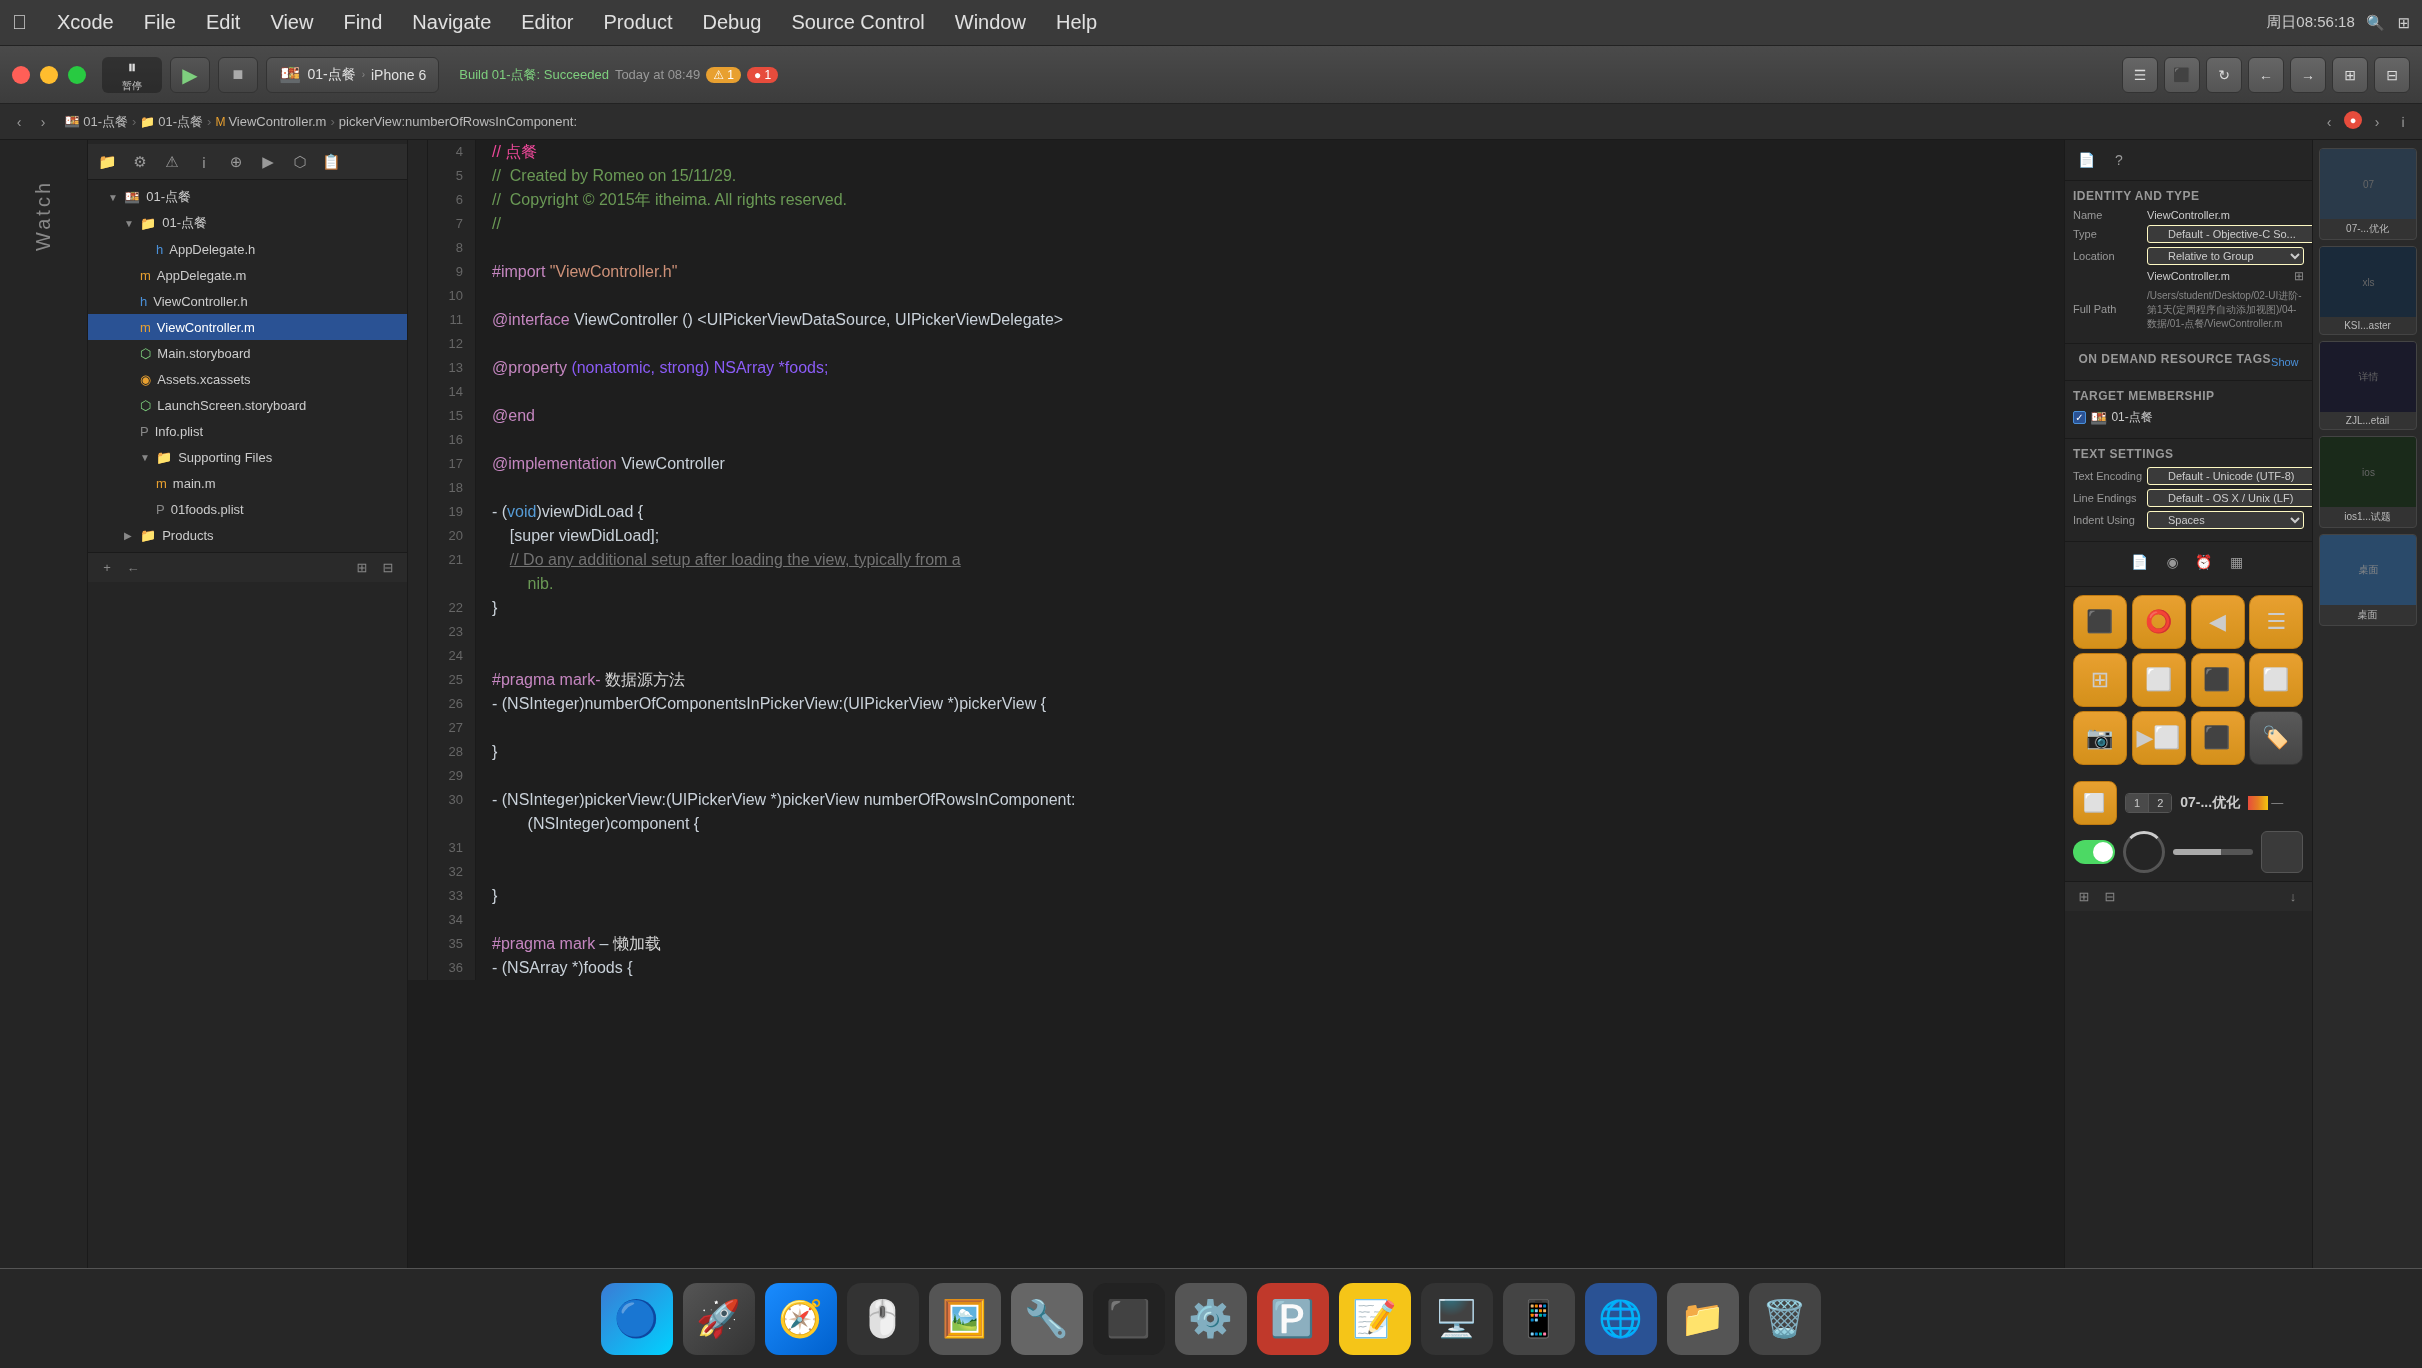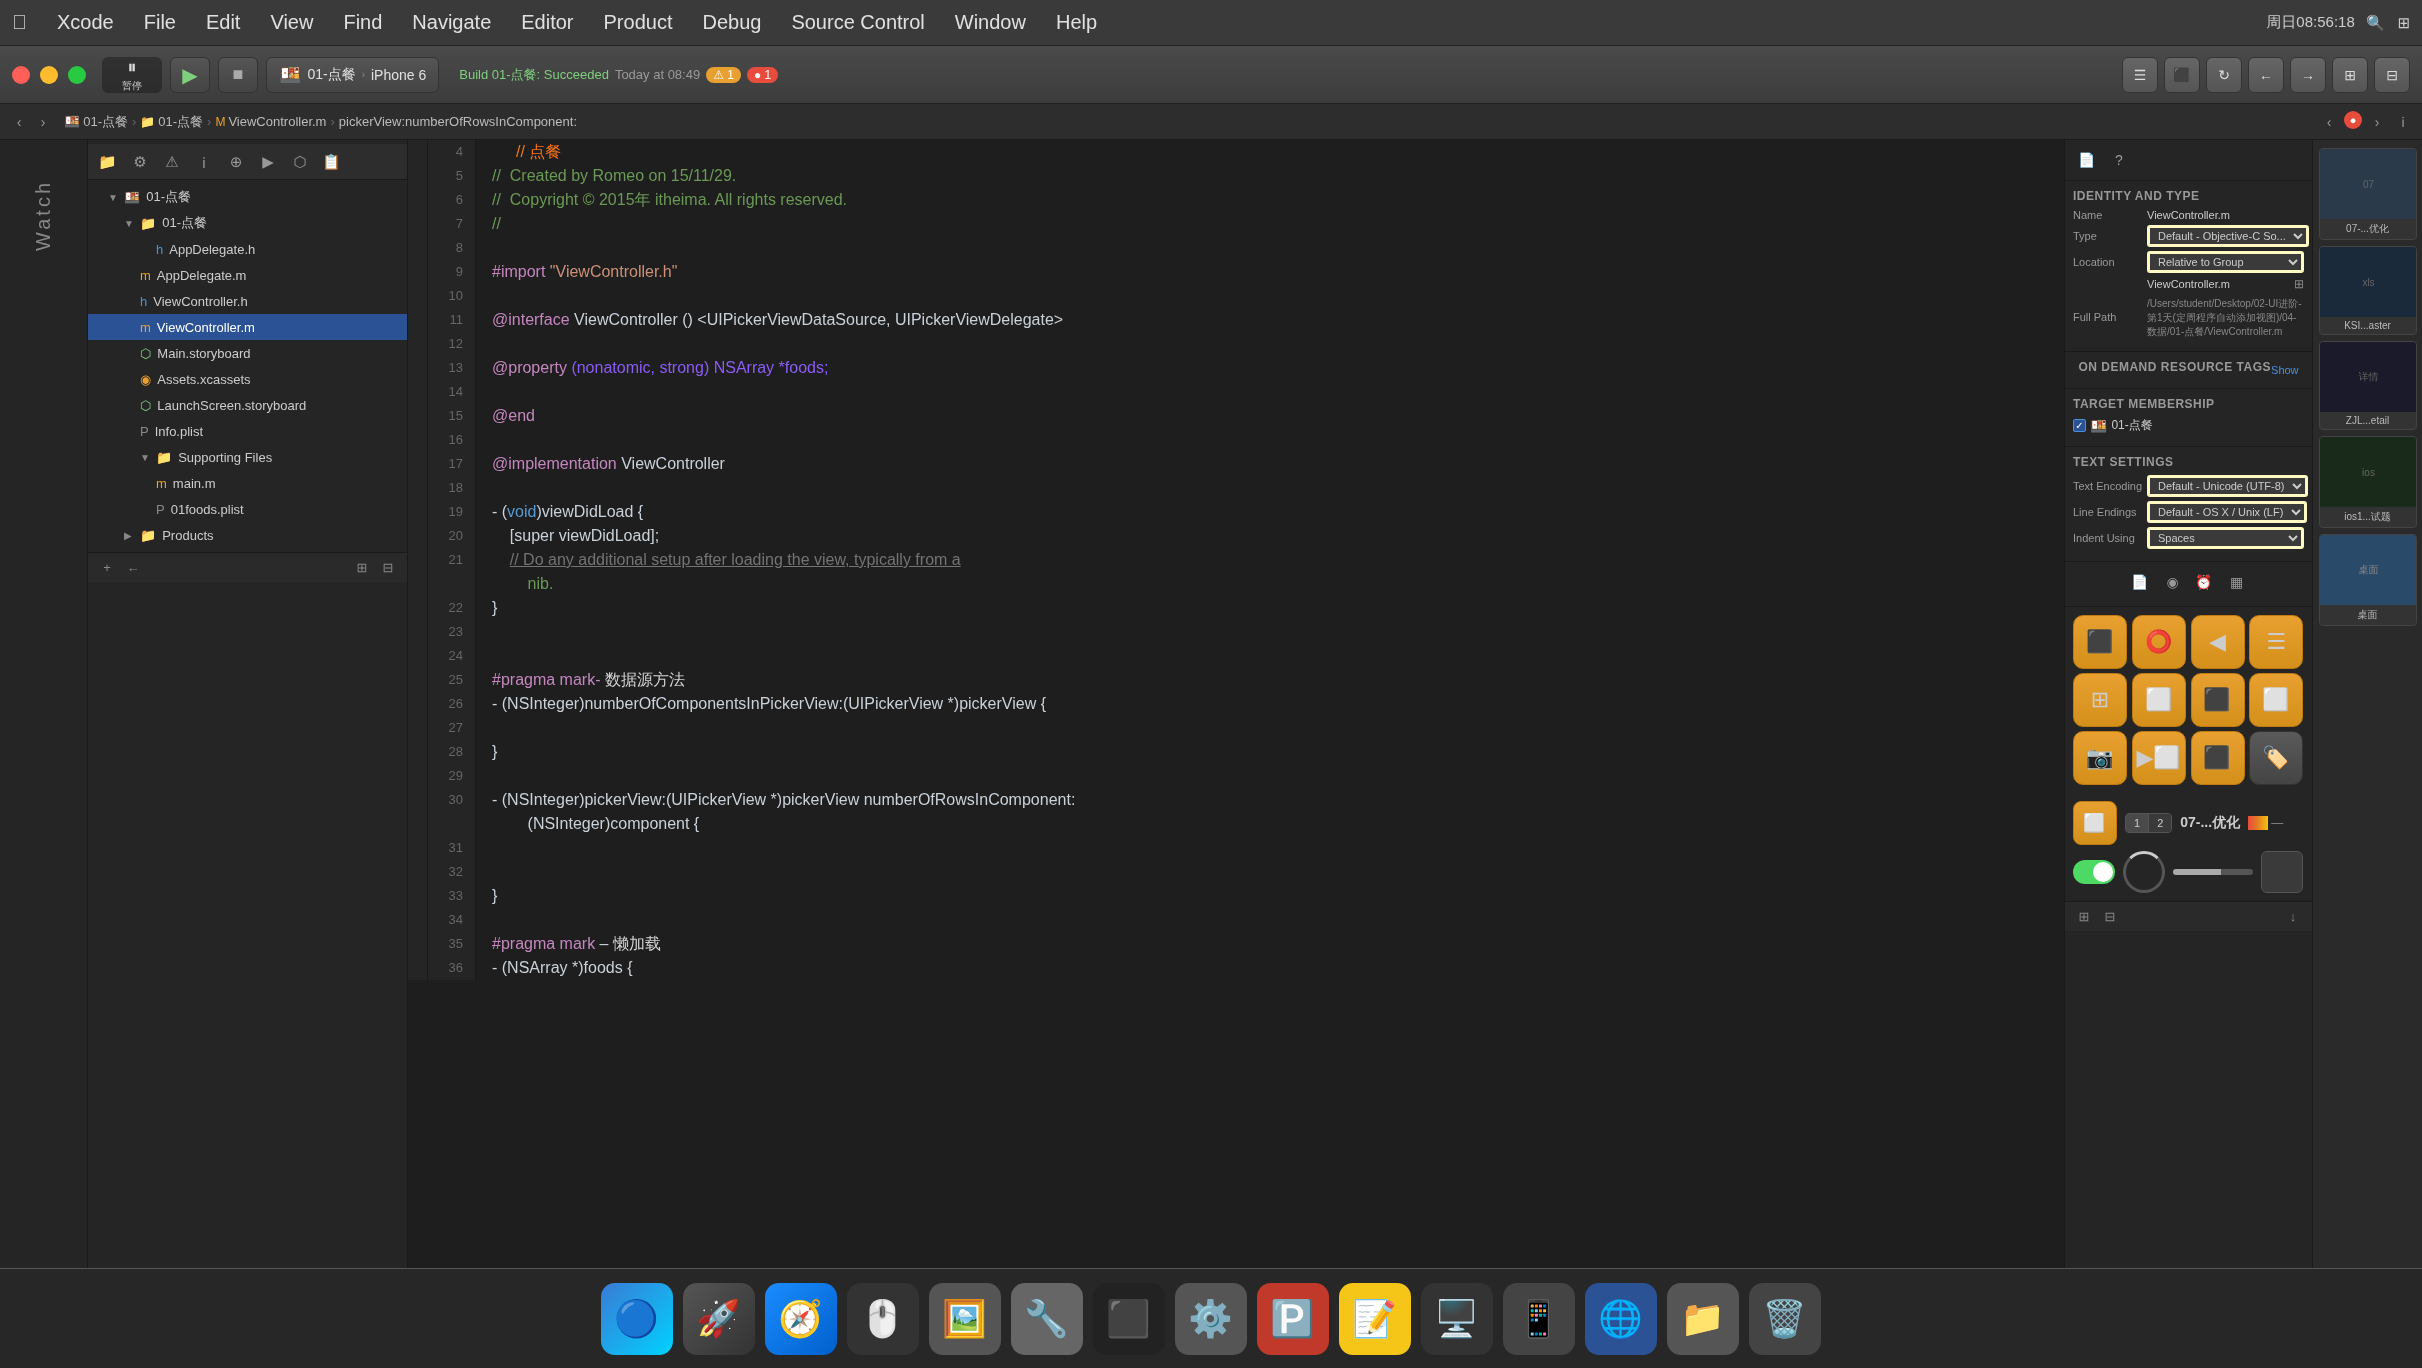--- a/index.html
+++ b/index.html
@@ -269,25 +269,25 @@
       min-width: 70px;
     }
     .field-value {
       color: #ccc;
       font-size: 11px;
       flex: 1;
     }
     .field-select {
       flex: 1;
       background: #3a3a3a;
-      border: 3px solid #fef9c3;
+      border: 1px solid #fef9c3;
       border-radius: 3px;
       color: #ccc;
       font-size: 11px;
-      padding: 1px 4px;
+      padding: 1px 16px;
       cursor: pointer;
     }
     .tag-row {
       display: flex;
       align-items: center;
       justify-content: center;
     }
     .tag-show {
       color: #4a90d9;
       font-size: 11px;
@@ -682,21 +682,21 @@
       <div class="panel-bottom-icon">⊞</div>
       <div class="panel-bottom-icon">⊟</div>
     </div>
   </div>
 
   <div class="code-area">
     <div id="code-lines-container">
         <div class="code-line">
           <div class="line-arrow"></div>
           <div class="line-num">4</div>
-          <div class="line-content"><span style="color: #f97316; margin-left: 24px;">// 点餐</span></div>
+          <div class="line-content"><span style="color: #ec4899;">// 点餐</span></div>
         </div>
         <div class="code-line">
           <div class="line-arrow"></div>
           <div class="line-num">5</div>
           <div class="line-content"><span style="color: rgb(106, 153, 85);">//  Created by Romeo on 15/11/29.</span></div>
         </div>
         <div class="code-line">
           <div class="line-arrow"></div>
           <div class="line-num">6</div>
           <div class="line-content"><span style="color: rgb(106, 153, 85);">//  Copyright © 2015年 itheima. All rights reserved.</span></div>

